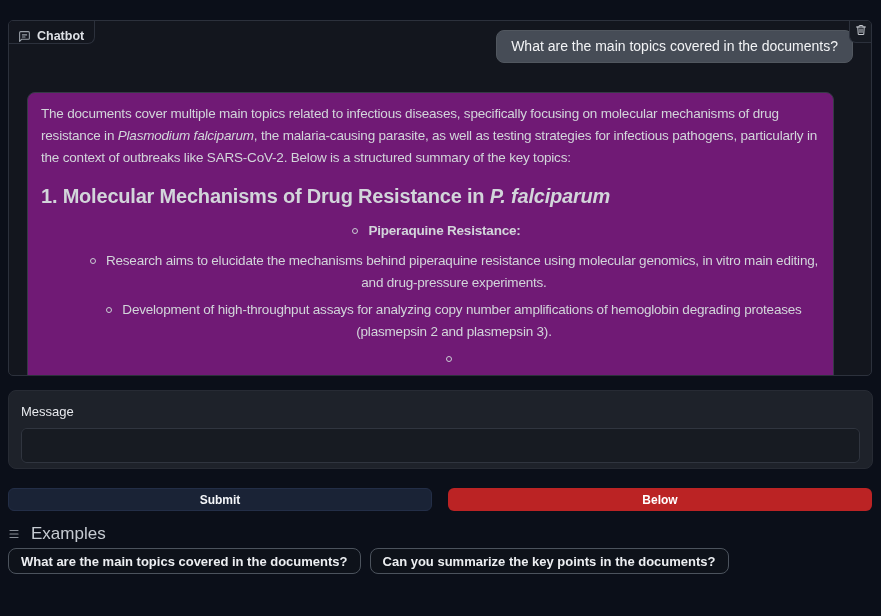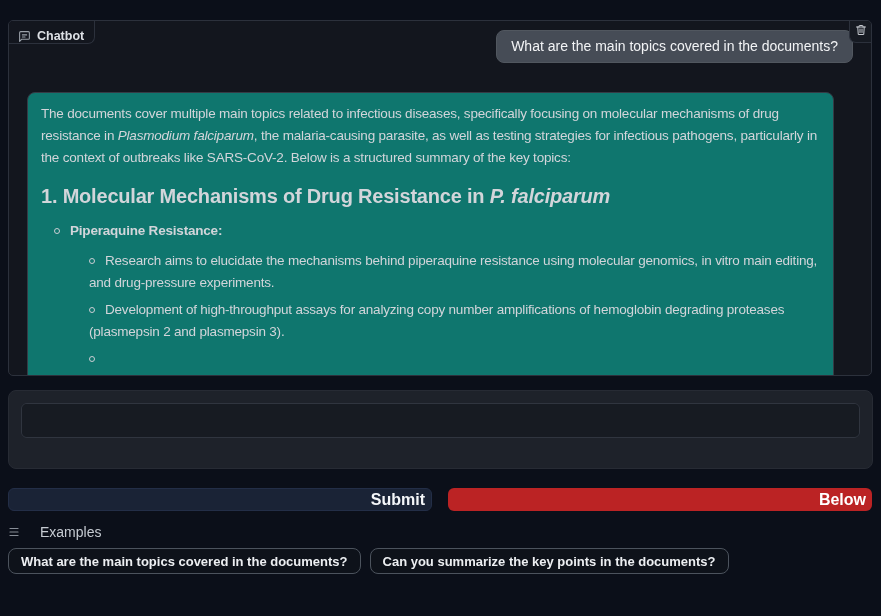--- a/index.html
+++ b/index.html
@@ -56,37 +56,37 @@
     border: 1px solid #51575f;
     border-radius: 8px;
     padding: 6px 14px;
     color: #f2f3f5;
     font-size: 14px; line-height: 19px;
   }
   .bot-bubble {
     margin-top: 29px;
     width: 807px;
     min-height: 310px;
-    background: #0f766e;
+    background: #701a75;
     border: 1px solid #353b45;
     border-radius: 8px;
     padding: 10px 14px 18px 13px;
     font-size: 13.5px; letter-spacing: -0.2px; line-height: 22px;
     color: #d2d5da;
   }
   .bot-bubble p.intro { margin: 0 0 16px; }
   .bot-bubble .heading { font-weight: 700; font-size: 20px; margin: 0 0 13px; }
   .bot-bubble ul { list-style: none; margin: 0; padding: 0; }
   .bot-bubble li { position: relative; }
   .bullet-dot {
     display: inline-block; width: 6px; height: 6px;
     border: 1.4px solid #c9cdd3; border-radius: 50%;
     margin-right: 10px; vertical-align: 1px;
   }
-  .topic-li { font-weight: 700; padding-left: 13px; margin-bottom: 4px; }
+  .topic-li { font-weight: 700; padding-left: 13px; margin-bottom: 4px; text-align: center; }
   .sub-list { margin-left: 35px !important; }
   .sub-list li { margin-bottom: 5px; }
 
   
   .input-panel {
     position: absolute; left: 8px; top: 390px;
     width: 865px; height: 79px;
     background: #1e222a;
     border: 1px solid #272b34;
     border-radius: 8px;
@@ -100,30 +100,30 @@
     background: #171b22;
     border: 1px solid #30353f;
     border-radius: 6px;
     resize: none; outline: none;
     color: #e7e9ed; font: 14px/20px "Liberation Sans", "DejaVu Sans", sans-serif;
     padding: 7px 10px;
   }
 
   
   .btn { position: absolute; top: 488px; height: 23px; border: none; border-radius: 6px;
-         font-size: 16px; font-weight: 600; cursor: pointer;
-         font-family: "Liberation Sans", "DejaVu Sans", sans-serif; text-align: right; }
+         font-size: 12px; font-weight: 600; cursor: pointer;
+         font-family: "Liberation Sans", "DejaVu Sans", sans-serif; }
   .btn-submit { left: 8px; width: 424px; background: #1a2336; color: #f4f6f9; border: 1px solid #232e47; }
   .btn-clear  { left: 448px; width: 424px; background: #bb2324; color: #ffffff; }
 
   
   .examples-label {
     position: absolute; left: 8px; top: 524px;
-    display: flex; align-items: center; gap: 20px;
-    color: #c6cbd2; font-size: 14px;
+    display: flex; align-items: center; gap: 11px;
+    color: #c6cbd2; font-size: 17px;
   }
   .examples-label .icn { color: #878d96; display: flex; }
   .examples-rows {
     position: absolute; left: 8px; top: 548px; width: 862px;
     display: flex; flex-wrap: wrap; gap: 8px 9px;
   }
   .example-btn {
     background: #0e121a;
     border: 1px solid #4c535d;
     border-radius: 8px;
@@ -180,20 +180,21 @@
             <li></li>
           </ul>
         </li>
       </ul>
     </div>
 
   </div>
 </div>
 
 <div class="input-panel">
+  <label>Message</label>
   <textarea placeholder="" style=""></textarea>
 </div>
 
 <button class="btn btn-submit">Submit</button>
 <button class="btn btn-clear">Below</button>
 
 <div class="examples-label">
   <span class="icn">
     <svg width="12" height="12" viewBox="0 0 24 24" fill="none" stroke="currentColor" stroke-width="2.4" stroke-linecap="round">
       <line x1="4" y1="5" x2="20" y2="5"></line>

